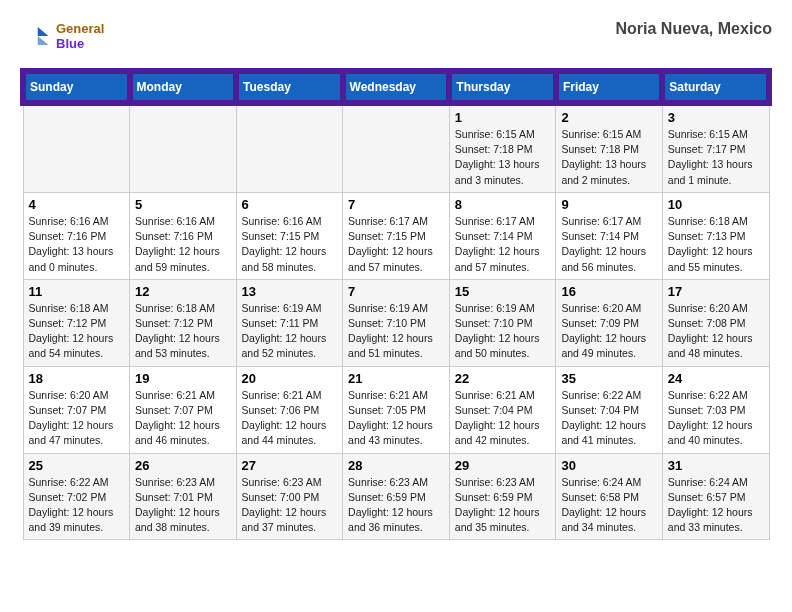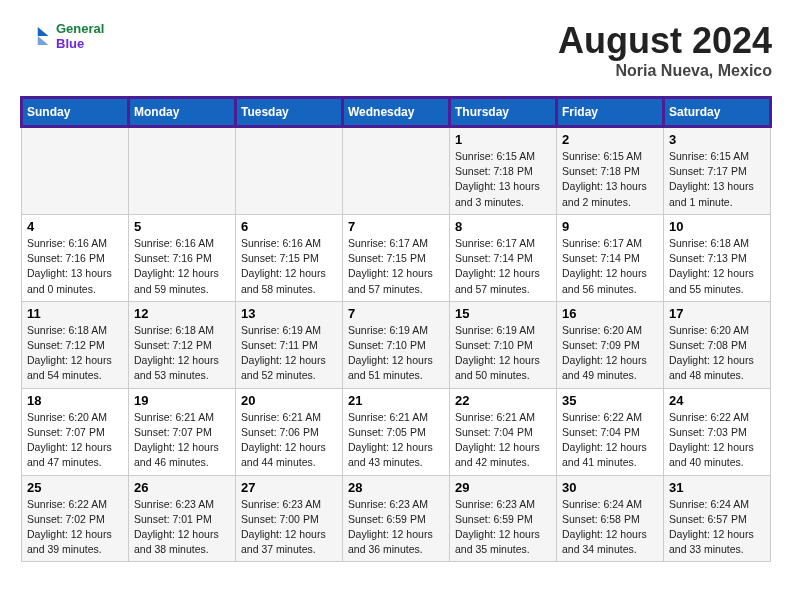--- a/index.html
+++ b/index.html
@@ -20,21 +20,21 @@
       display: flex;
       align-items: center;
       gap: 4px;
     }
     .logo-text {
       display: flex;
       flex-direction: column;
       font-size: 13px;
       font-weight: bold;
     }
-    .logo-general { color: #15803d; }
+    .logo-general { color: #a16207; }
     .logo-blue { color: #6d28d9; }
     .logo-icon {
       width: 32px;
       height: 32px;
     }
     .title-block {
       text-align: right;
     }
     .title-block h1 {
       font-size: 36px;
@@ -51,21 +51,21 @@
       border-collapse: collapse;
       font-size: 11px;
     }
     thead tr th {
       background: #1565c0;
       color: #fff;
       padding: 6px 4px;
       text-align: left;
       font-size: 12px;
       font-weight: bold;
-      border: 3px solid #4c1d95;
+      border: 6px solid #4c1d95;
     }
     tbody tr td {
       border: 1px solid #ccc;
       padding: 4px 5px;
       vertical-align: top;
       width: 107px;
       min-height: 70px;
       background: #fff;
     }
     tbody tr:nth-child(odd) td {
@@ -95,21 +95,20 @@
       <rect x="0" y="0" width="36" height="36" fill="white"></rect>
       <polygon points="20,8 32,18 20,18" fill="#1565c0"></polygon>
       <polygon points="20,18 32,28 20,28" fill="#1565c0" opacity="0.6"></polygon>
     </svg>
     <div class="logo-text">
       <span class="logo-general">General</span>
       <span class="logo-blue">Blue</span>
     </div>
   </div>
   <div class="title-block">
-    <h1>August 2024</h1>
     <h2>Noria Nueva, Mexico</h2>
   </div>
 </div>
 
 <table>
   <thead>
     <tr>
     <th>Sunday</th>
         <th>Monday</th>
         <th>Tuesday</th>

